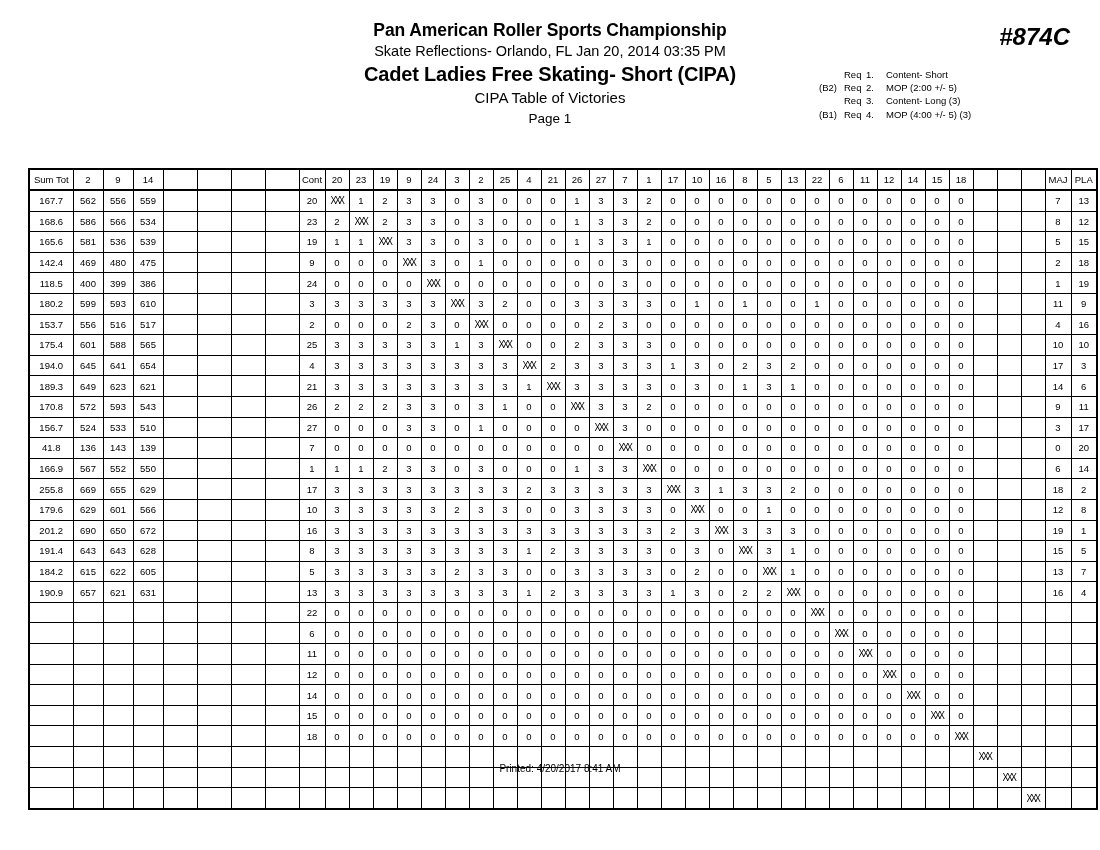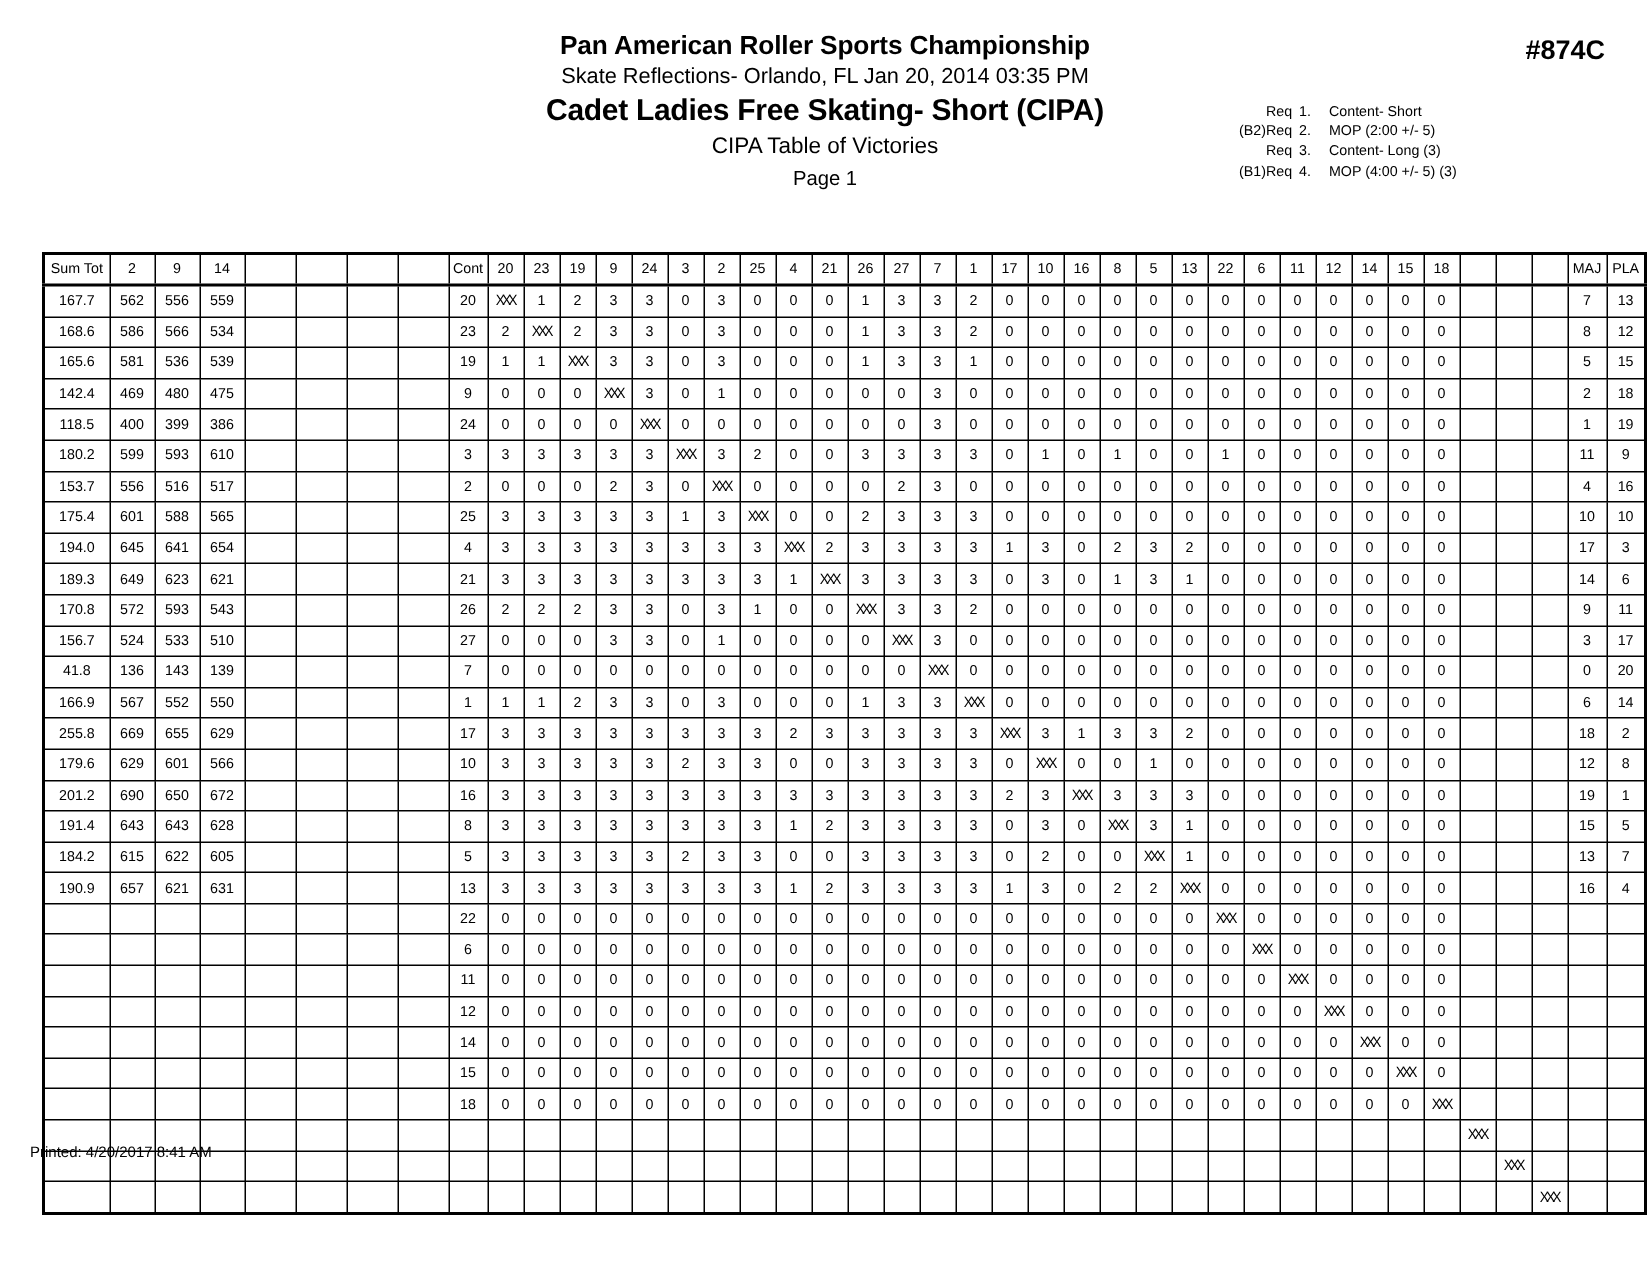--- a/index.html
+++ b/index.html
@@ -53,39 +53,40 @@
   }
   .doc-page {
     font-size: 13.5px;
     font-weight: normal;
     line-height: 20px;
   }
   .doc-number {
     position: absolute;
     right: 30px;
     top: 23px;
-    font-size: 18px;
+    font-size: 24px;
     font-weight: bold;
+    font-style: italic;
   }
   .reqs {
     position: absolute;
     left: 812px;
     top: 68px;
     font-size: 9.5px;
     line-height: 13.2px;
     white-space: nowrap;
   }
   .reqs .req-row {
     display: block;
     height: 13.2px;
   }
   .reqs .req-bn {
     display: inline-block;
     width: 32px;
-    text-align: right;
+    text-align: center;
   }
   .reqs .req-lbl {
     display: inline-block;
     width: 22px;
   }
   .reqs .req-no {
     display: inline-block;
     width: 20px;
   }
   .reqs .req-txt {
@@ -141,20 +142,21 @@
     font-size: 10px;
     display: inline-block;
     transform: scaleX(0.92);
   }
 
   .footer {
     position: absolute;
     left: 0;
     top: 763px;
     width: 1100px;
+    text-align: center;
     font-size: 10px;
   }
   .footer-inner {
     display: inline-block;
     margin-left: 20px;
   }
 </style>
 </head>
 <body>
 

